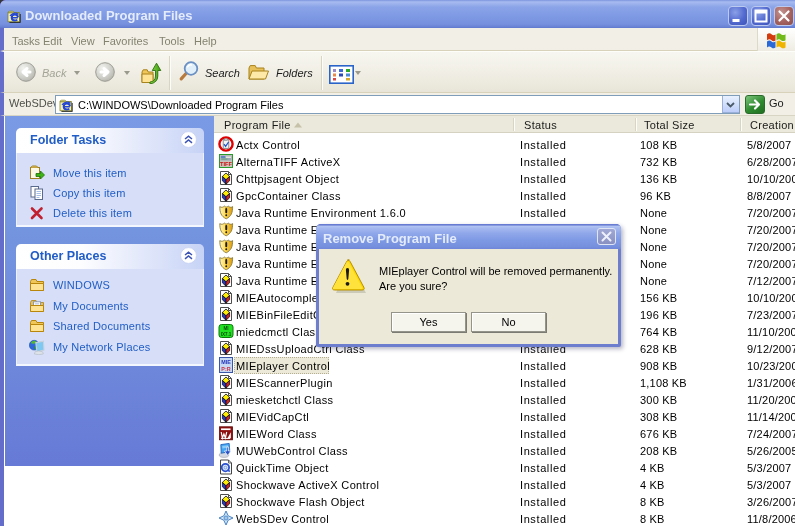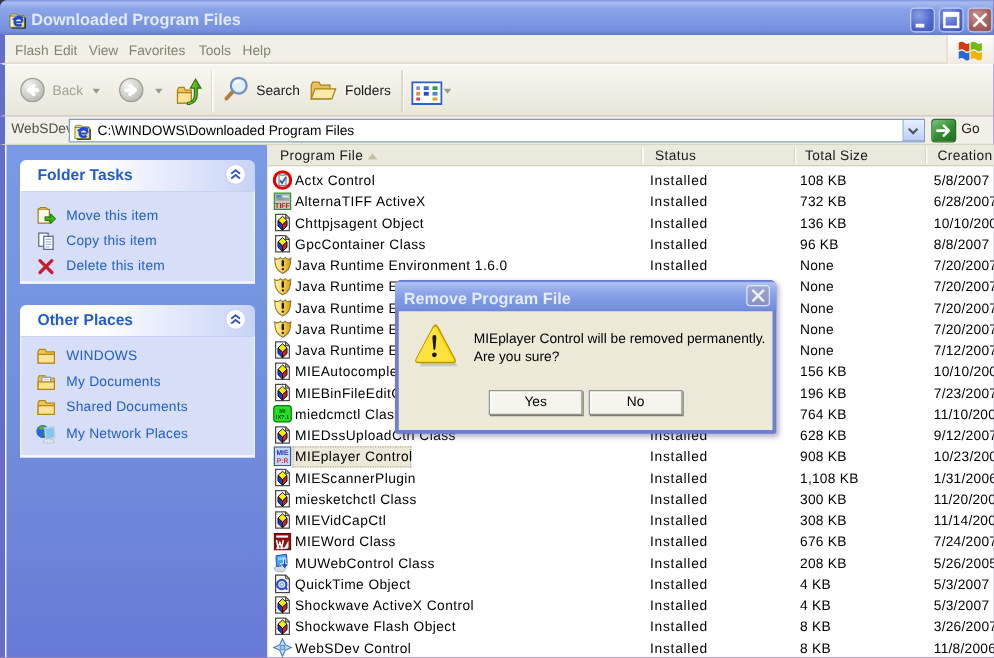--- a/index.html
+++ b/index.html
@@ -12,37 +12,37 @@
   #btnmin,#btnmax { background:radial-gradient(circle at 35% 30%,#8ba0e6 0%,#5269cf 55%,#3c53bb 100%); }
   #btnmin { left:728px; } #btnmax { left:751px; }
   #btncls { left:774px; background:radial-gradient(circle at 35% 30%,#c49390 0%,#a5625f 55%,#8c4f4c 100%); }
 
   #menubar { left:0; top:28px; width:795px; height:23px; background:#f1efe6; border-left:4px solid #646dc9; border-bottom:1px solid #d8d2ba; }
   .menuitem { position:absolute; top:7px; font-size:11px; color:#84836f; }
   #flagbox { position:absolute; left:753px; top:0px; width:42px; height:23px;
     background:linear-gradient(180deg,#ffffff,#eeece2); border-left:1px solid #ddd9c9; }
 
   #toolbar { left:0; top:51px; width:795px; height:42px; border-left:4px solid #646dc9; border-bottom:1px solid #d8d2ba;
-    background:linear-gradient(180deg,#f7f6f0 0%,#f0eee4 55%,#e8e5d8 100%); border-top:1px solid #fdfdfa; }
+    background:linear-gradient(180deg,#f7f6f0 0%,#f0eee4 55%,#e8e5d8 100%); border-top:1px solid #fdfdfa;font-style:italic; }
   .tsep { position:absolute; top:4px; width:2px; height:34px; background:linear-gradient(90deg,#d9d5c4 0,#d9d5c4 1px,#fcfcf9 1px); }
   .tlabel { position:absolute; font-size:11px; color:#1a1a1a; }
   .tlabel-dis { position:absolute; font-size:11px; color:#a3a396; }
   .caret { position:absolute; width:0; height:0; border-left:3px solid transparent; border-right:3px solid transparent; border-top:4px solid #9a9a8e; }
 
   #addrbar { left:0; top:93px; width:795px; height:23px; background:#f1efe6; border-left:4px solid #646dc9; border-bottom:1px solid #d9d5c4; }
   #addrlabel { left:5px; top:4px; font-size:11px; color:#50504a; }
   #combo { left:51px; top:2px; width:685px; height:19px; background:#fff; border:1px solid #7f9db9; }
   #combotext { left:22px; top:3px; font-size:11px; color:#000; }
   #combodrop { right:0px; top:0px; width:17px; height:17px; background:linear-gradient(180deg,#e9f1fe 0%,#d3e0fb 50%,#bccdf8 100%); border:1px solid #9ab0d9; border-top:none; border-right:none; }
   #gobtn { left:741px; top:2px; width:20px; height:19px; border-radius:3px; border:1px solid #2a6a2a;
     background:linear-gradient(145deg,#7cc47c 0%,#2f8b2f 55%,#1f6e1f 100%); }
   #golabel { left:765px; top:4px; font-size:11px; color:#1a1a1a; }
 
   #content { left:0; top:116px; width:795px; height:410px; background:#fff; border-left:4px solid #646dc9; }
-  #taskpane { left:0px; top:0; width:210px; height:410px; border-left:1px solid #ffffff;
+  #taskpane { left:0px; top:0; width:210px; height:350px; border-left:1px solid #ffffff;
     background:linear-gradient(180deg,#7b9ae5 0%,#7495e0 30%,#6e87da 72%,#667ad6 100%); }
 
   .panel { position:absolute; left:11px; width:188px; }
   .phead { position:absolute; left:0; top:0; width:188px; height:25px; border-radius:5px 5px 0 0;
     background:linear-gradient(90deg,#ffffff 0%,#fdfdff 35%,#c7d3f6 100%); }
   .ptitle { position:absolute; left:14px; top:5px; font-size:12.5px; font-weight:bold; color:#215dc6; letter-spacing:0px; }
   .chev { position:absolute; right:7px; top:3px; width:17px; height:17px; }
   .pbody { position:absolute; left:0; top:25px; width:188px; background:#d6dff7; border-left:1px solid #eef1fc; border-right:1px solid #eef1fc; border-bottom:2px solid #f5f7fe; }
   .pitem { position:absolute; left:37px; font-size:11px; color:#215dc6; white-space:nowrap; letter-spacing:0.2px; }
   .picon { position:absolute; left:13px; width:16px; height:16px; }
@@ -95,21 +95,21 @@
         <rect x="3.5" y="3.5" width="11" height="3" fill="#ffffff"></rect>
       </svg>
     </div>
   <div class="abs capbtn" id="btncls">
       <svg style="position:absolute;left:0;top:0;" width="18" height="18" viewBox="0 0 18 18">
         <path d="M4.5 4.5 L13.5 13.5 M13.5 4.5 L4.5 13.5" stroke="#ffffff" stroke-width="2.2" stroke-linecap="round"></path>
       </svg>
     </div>
 
   <div class="abs" id="menubar">
-      <span class="menuitem" style="left:8px;">Flash</span>
+      <span class="menuitem" style="left:8px;">Tasks</span>
       <span class="menuitem" style="left:39px;">Edit</span>
       <span class="menuitem" style="left:67px;">View</span>
       <span class="menuitem" style="left:99px;">Favorites</span>
       <span class="menuitem" style="left:155px;">Tools</span>
       <span class="menuitem" style="left:190px;">Help</span>
     <div id="flagbox">
         <svg style="position:absolute; left:8px; top:3px;" width="21" height="18" viewBox="0 0 21 18">
           <path d="M1 3.2 q2.5 -1.8 4.5 0 q2 1.8 4 0.2 l0 6 q-2 1.6 -4 -0.2 q-2 -1.8 -4.5 0 z" fill="#d43c0e"></path>
           <path d="M10.5 3.2 q2.5 -1.8 4.5 0 q2 1.8 4.5 0 l0 6 q-2.5 1.8 -4.5 0 q-2 -1.8 -4.5 0.2 z" fill="#71ba19"></path>
           <path d="M1 10.4 q2.5 -1.8 4.5 0 q2 1.8 4 0.2 l0 6 q-2 1.6 -4 -0.2 q-2.5 -1.8 -4.5 0 z" fill="#2a68d8"></path>

